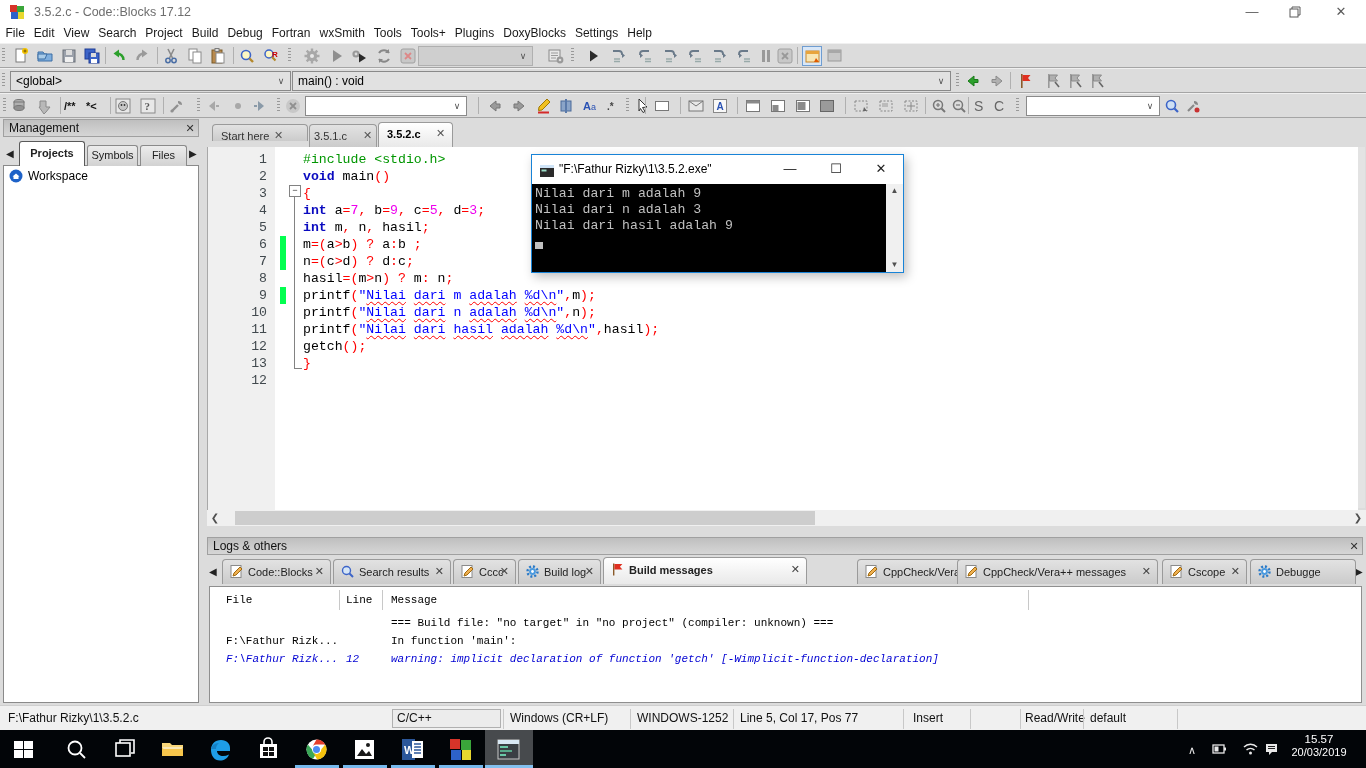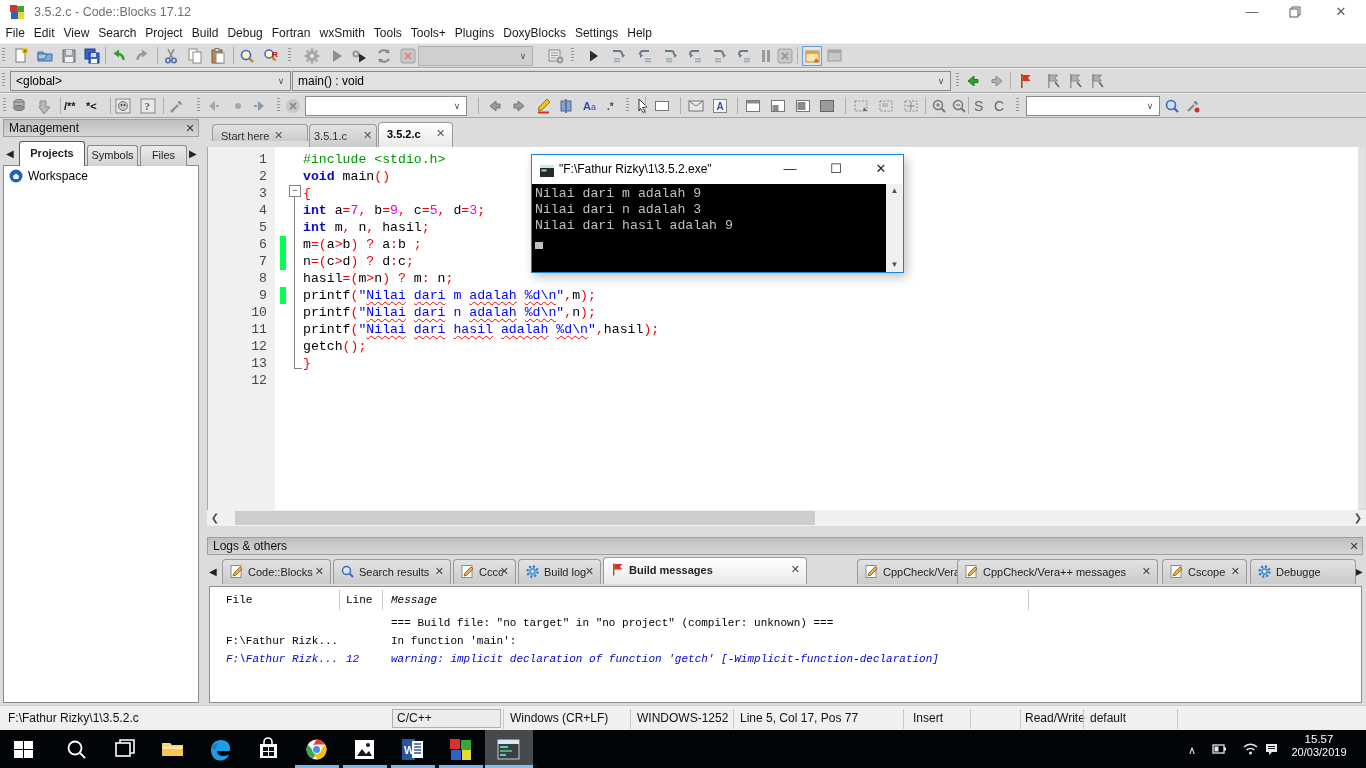--- a/index.html
+++ b/index.html
@@ -775,21 +775,21 @@
             <circle cx="7.5" cy="7.5" r="3.4" fill="#4a9ae0"></circle>
             <circle cx="7.5" cy="7.5" r="1.4" fill="#fff"></circle>
           </svg>
         </span>
         <span class="lbl">Debugge</span>
       </div>
     </div>
   <div id="log-content" class="abs">
       <div class="logcell" style="left: 16px; top: 5px;">File</div>
       <div class="logcell" style="left: 136px; top: 5px;">Line</div>
-      <div class="logcell" style="left: 181px; top: 5px; font-style: italic;">Message</div>
+      <div class="logcell" style="left: 181px; top: 5px;">Message</div>
       <div class="logcol-sep" style="left: 129px; top: 3px; height: 20px;"></div>
       <div class="logcol-sep" style="left: 172px; top: 3px; height: 20px;"></div>
       <div class="logcol-sep" style="left: 818px; top: 3px; height: 20px;"></div>
       <div class="logcell" style="left: 181px; top: 28px;">=== Build file: "no target" in "no project" (compiler: unknown) ===</div>
       <div class="logcell" style="left: 16px; top: 46px;">F:\Fathur Rizk...</div>
       <div class="logcell" style="left: 181px; top: 46px;">In function 'main':</div>
       <div class="logcell warn" style="left: 16px; top: 64px;">F:\Fathur Rizk...</div>
       <div class="logcell warn" style="left: 136px; top: 64px;">12</div>
       <div class="logcell warn" style="left: 181px; top: 64px;">warning: implicit declaration of function 'getch' [-Wimplicit-function-declaration]</div>
     </div>

